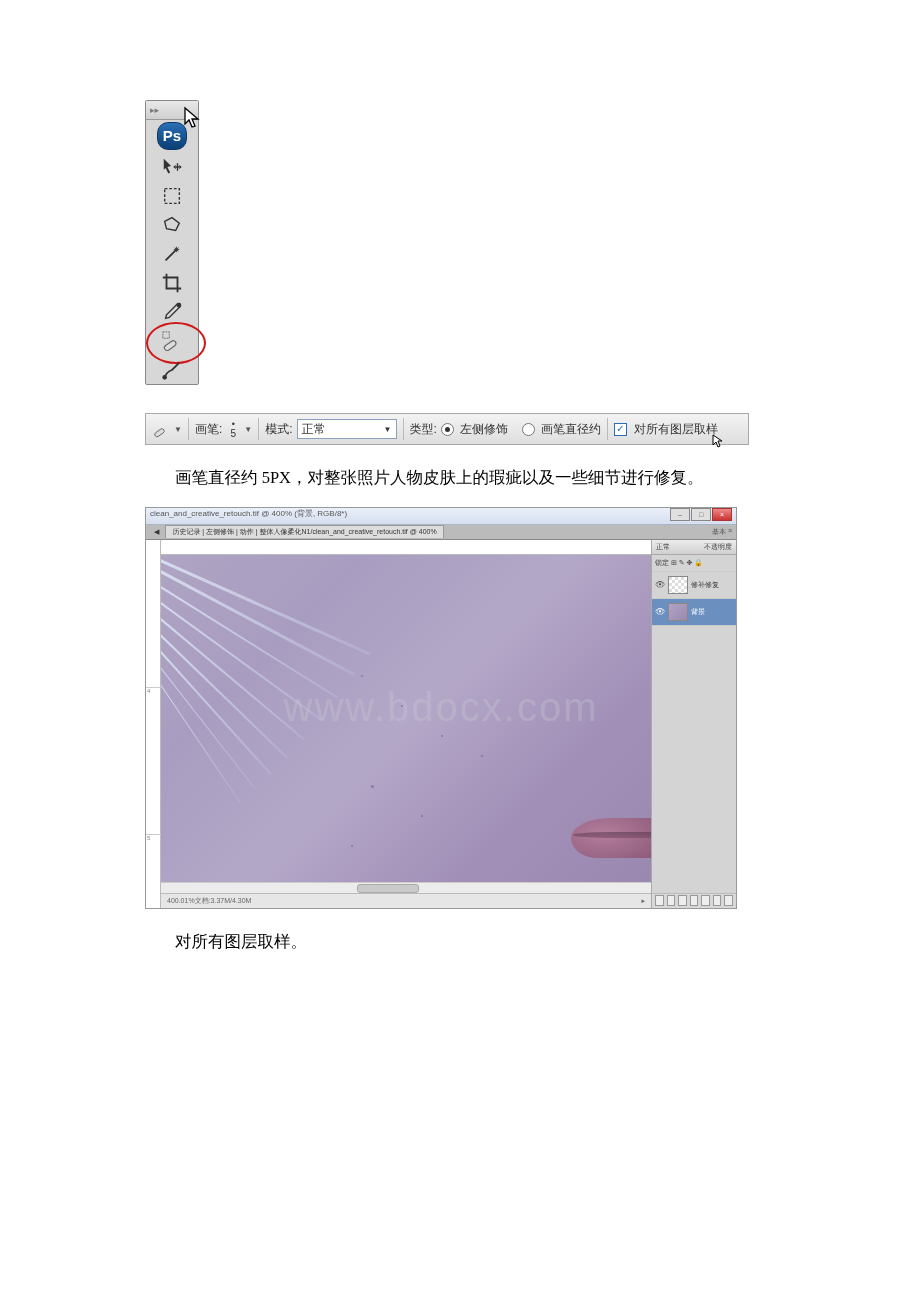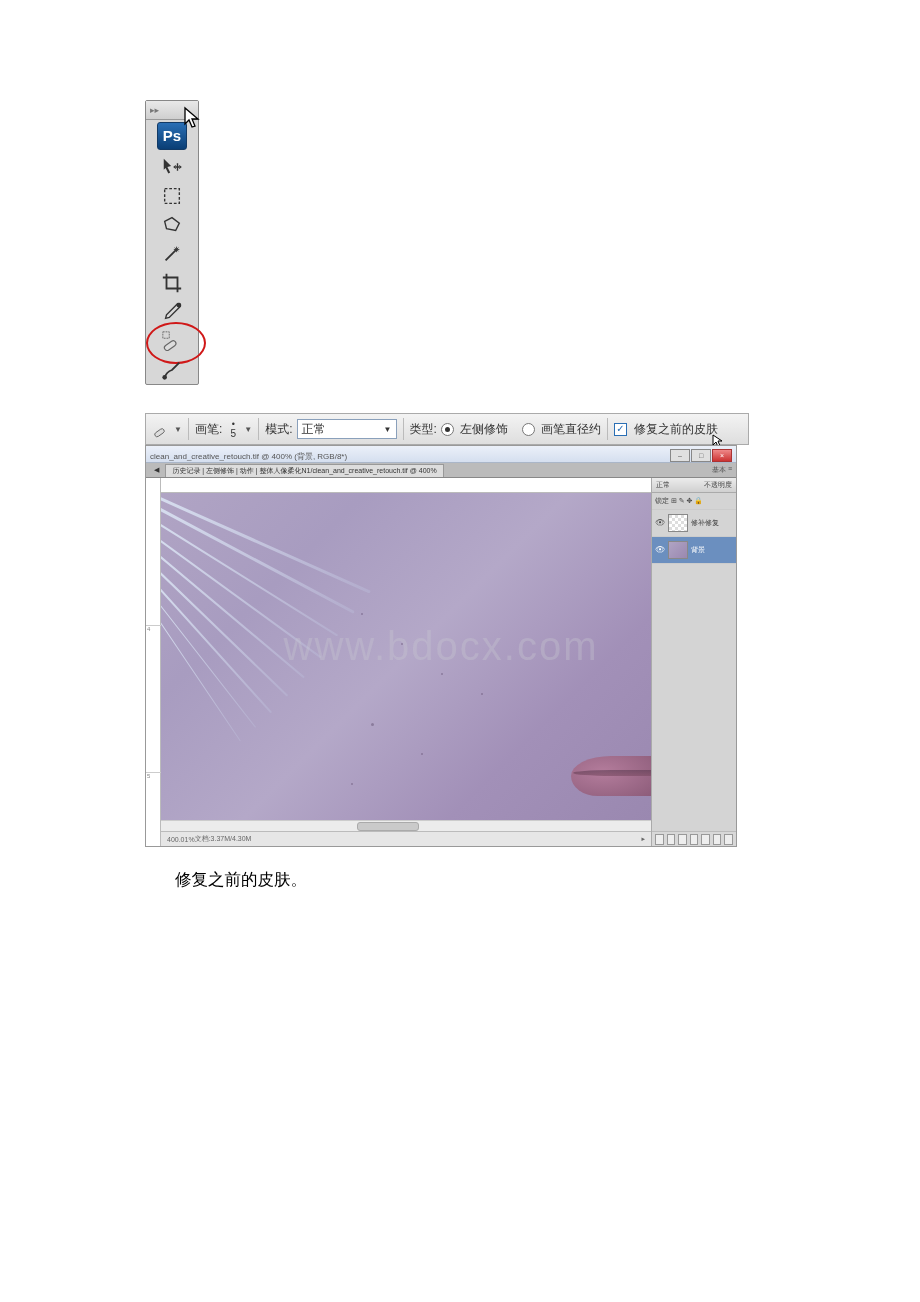--- a/index.html
+++ b/index.html
@@ -46,21 +46,21 @@
     color: #222;
     z-index: 5;
     pointer-events: none;
   }
   .ps-logo {
     width: 28px;
     height: 26px;
     margin: 2px auto;
     background: linear-gradient(#2a6fb5, #0a3e75);
     border: 1px solid #123a66;
-    border-radius: 3px;
+    border-radius: 11px;
     color: #fff;
     font-weight: bold;
     font-size: 15px;
     text-align: center;
     line-height: 26px;
     font-family: Arial, sans-serif;
   }
   .tool-cell {
     width: 48px;
     height: 29px;
@@ -197,21 +197,21 @@
     border: 1px solid #999;
     display: flex;
     flex-direction: column;
     overflow: hidden;
   }
   .titlebar {
     height: 16px;
     background: linear-gradient(#ebf0f9, #d5dfef);
     border-bottom: 1px solid #aab6c8;
     display: flex;
-    align-items: flex-end;
+    align-items: flex-start;
     padding: 0 4px;
     font-size: 8px;
     color: #555;
     justify-content: space-between;
   }
   .titlebar .win-btns {
     display: flex;
     gap: 1px;
   }
   .titlebar .win-btns span {
@@ -516,28 +516,29 @@
     </div>
     <div class="divider"></div>
     <span>类型:</span>
     <span class="radio checked"></span>
     <span>左侧修饰</span>
     <span style="width:6px"></span>
     <span class="radio"></span>
     <span>画笔直径约</span>
     <div class="divider"></div>
     <span class="checkbox checked"></span>
-    <span>修复之前的皮肤</span>
+    <span>对所有图层取样</span>
     <span class="cursor-arrow">
       <svg width="12" height="14" viewBox="0 0 12 14">
           <path d="M1 1 L1 11 L4 8 L6 13 L8 12 L6 7 L10 7 Z" fill="#fff" stroke="#000" stroke-width="1"></path>
         </svg>
     </span>
   </div>
 
+  <p class="para">画笔直径约 5PX，对整张照片人物皮肤上的瑕疵以及一些细节进行修复。</p>
 
   <div class="ps-window">
     <div class="titlebar">
       <span>clean_and_creative_retouch.tif @ 400% (背景, RGB/8*)</span>
       <div class="win-btns">
         <span>–</span>
         <span>□</span>
         <span class="close">×</span>
       </div>
     </div>
@@ -615,15 +616,15 @@
           <div class="ico"></div>
           <div class="ico"></div>
           <div class="ico"></div>
           <div class="ico"></div>
           <div class="ico"></div>
         </div>
       </div>
     </div>
   </div>
 
-  <p class="para indent2">修复之前的皮肤。</p>
+  <p class="para indent2">对所有图层取样。</p>
 
 </div>
 
 </body></html>

